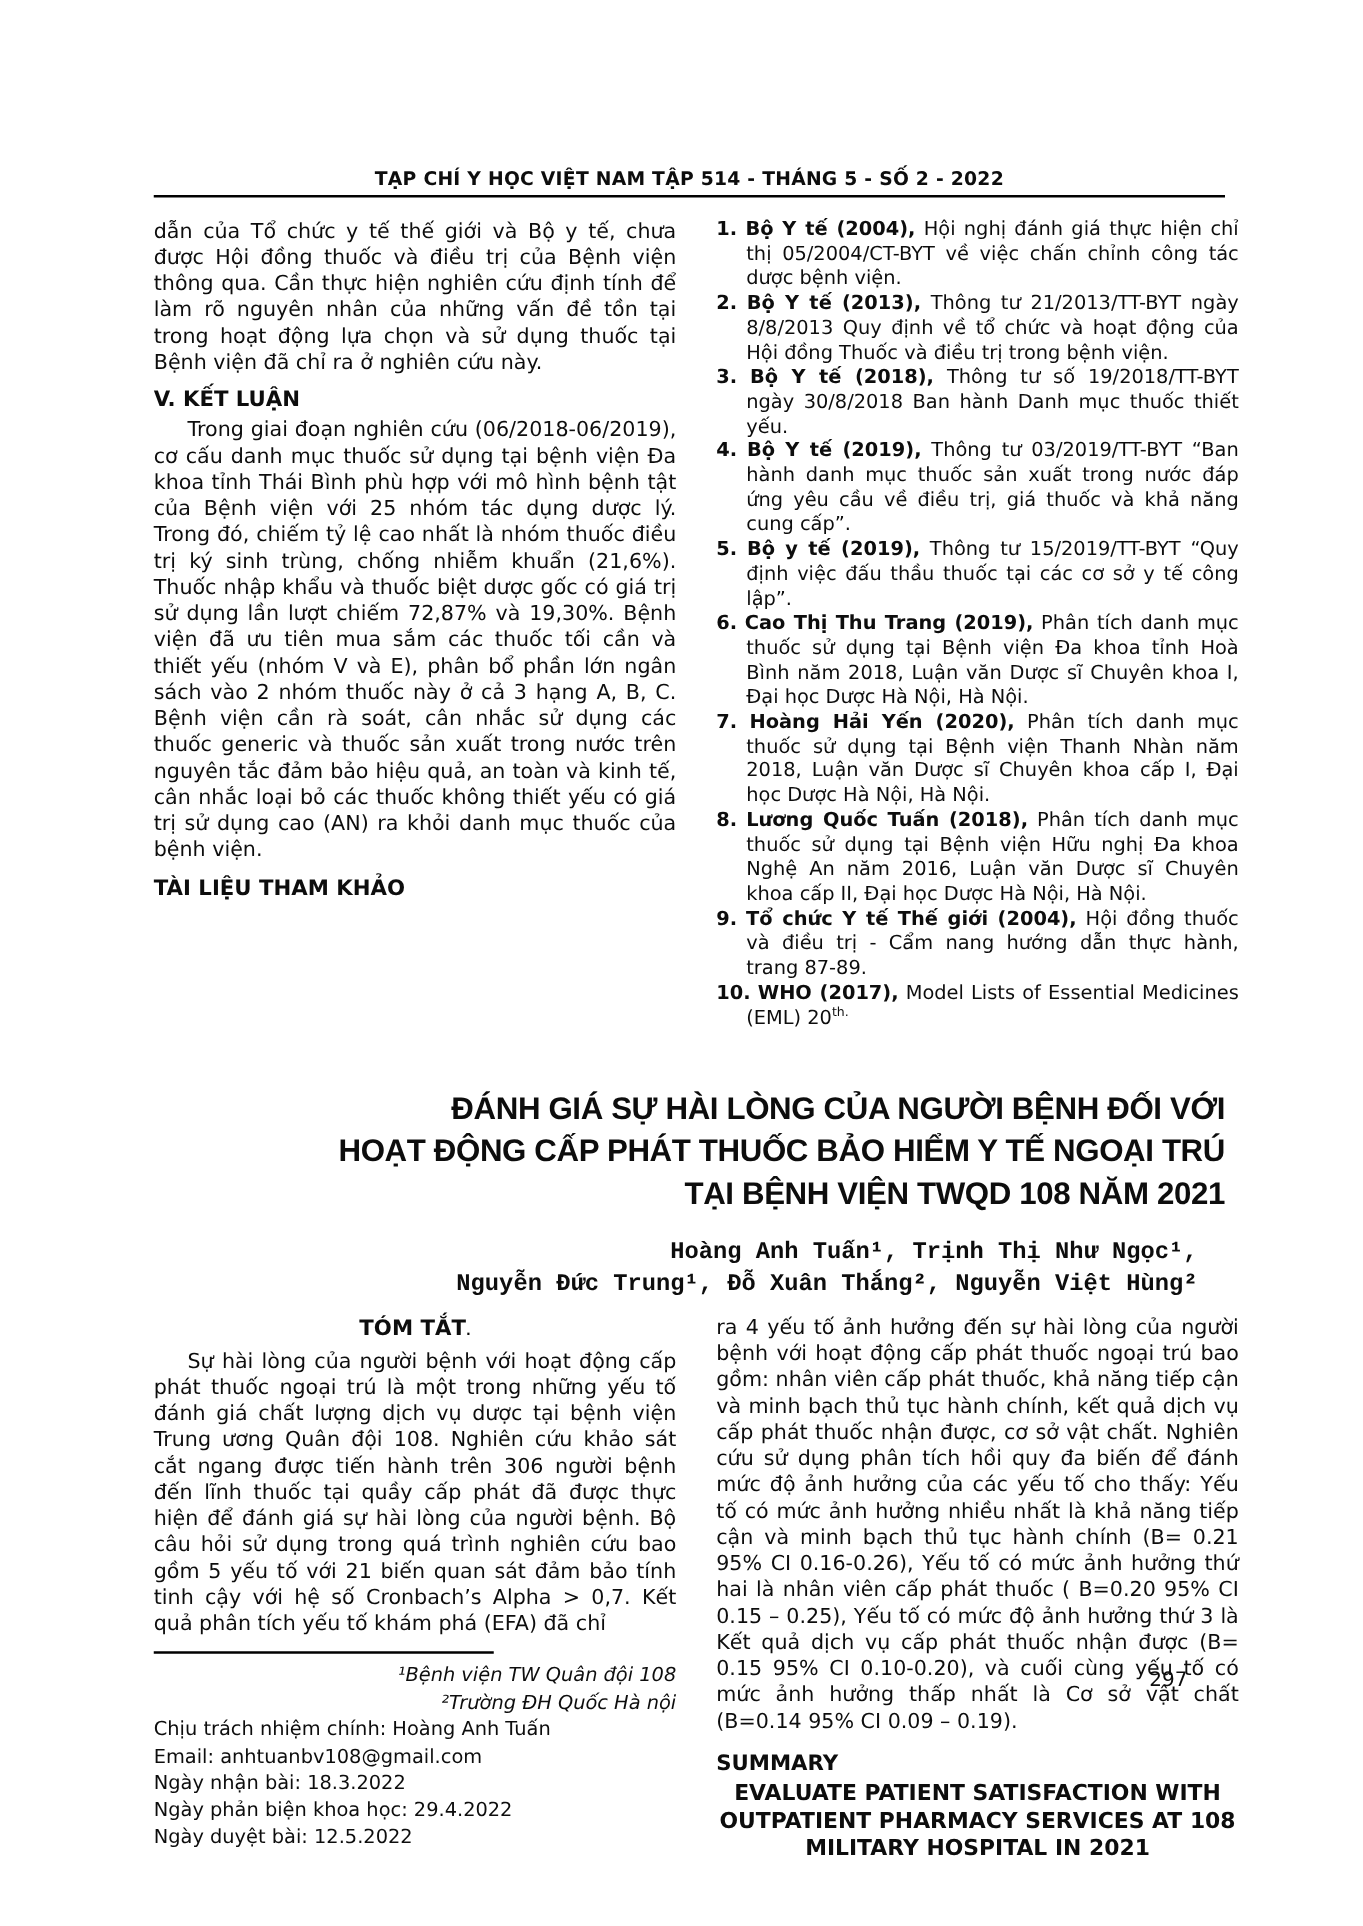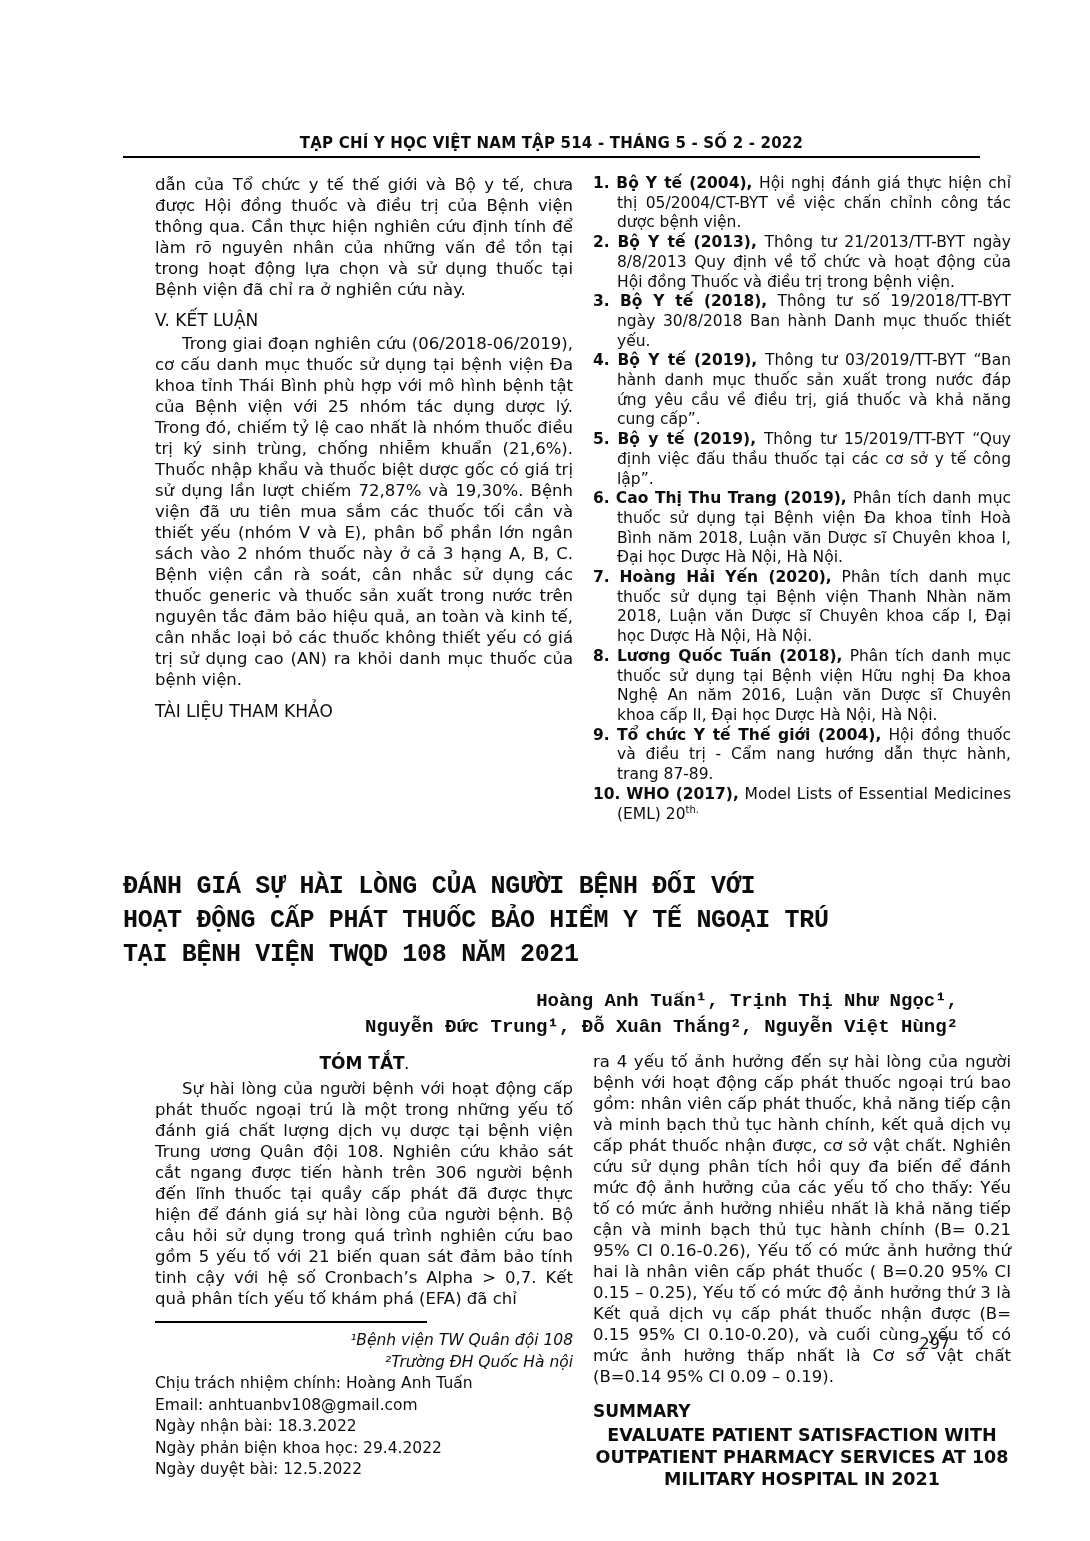--- a/index.html
+++ b/index.html
@@ -9,42 +9,42 @@
     box-sizing:border-box;
   }
   .content{padding:0 110px 0 123px;}
   
   .journal-header{
     padding-top:134px;text-align:center;font-size:15px;font-weight:bold;
     letter-spacing:.2px;
   }
   .header-rule{border-bottom:2px solid #000;margin-top:4px;}
   
-  .cols{display:flex;gap:20px;margin-left:32px;}
+  .cols{display:flex;gap:32px;}
   .col{flex:0 0 418px;width:418px;}
   .cols-1{margin-top:16px;}
   .body-text{
     font-size:16.5px;line-height:21px;text-align:justify;
   }
   .body-text.indent{text-indent:27px;}
   .sect-heading{
-    font-size:17px;font-weight:normal;margin:9px 0 2px 0;line-height:22px;
+    font-size:17px;font-weight:bold;margin:9px 0 2px 0;line-height:22px;
   }
   
   .ref-list{
     list-style:none;margin:0;padding:0;font-size:15.5px;line-height:19.7px;
     text-align:justify;
   }
   .ref-list li{padding-left:24px;text-indent:-24px;}
   .ref-num{font-weight:bold;}
   .ref-author{font-weight:bold;}
   sup{font-size:10px;line-height:0;}
   
   .article-title{
-    margin-top:46px;text-align:left;font-family:Liberation Mono, monospace;
+    margin-top:46px;text-align:right;font-family:Liberation Sans, sans-serif;
     font-weight:bold;font-size:25px;line-height:34px;letter-spacing:-.3px;
   }
   .authors{
     margin-top:16px;text-align:right;font-family:Liberation Mono, monospace;
     font-weight:bold;font-size:19px;line-height:26px;padding-right:22px;
   }
   
   .cols-2{margin-top:11px;}
   .abstract-heading{font-size:17px;font-weight:bold;line-height:24px;text-align:center;}
   .abstract-heading .tiny-dot{font-size:10px;}

